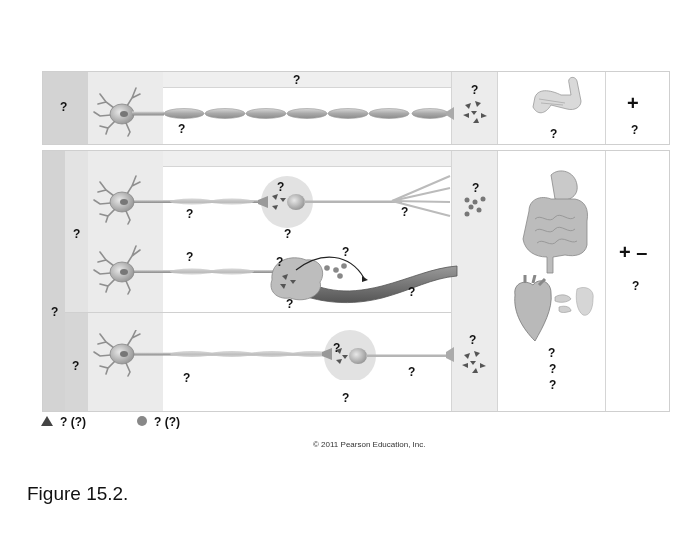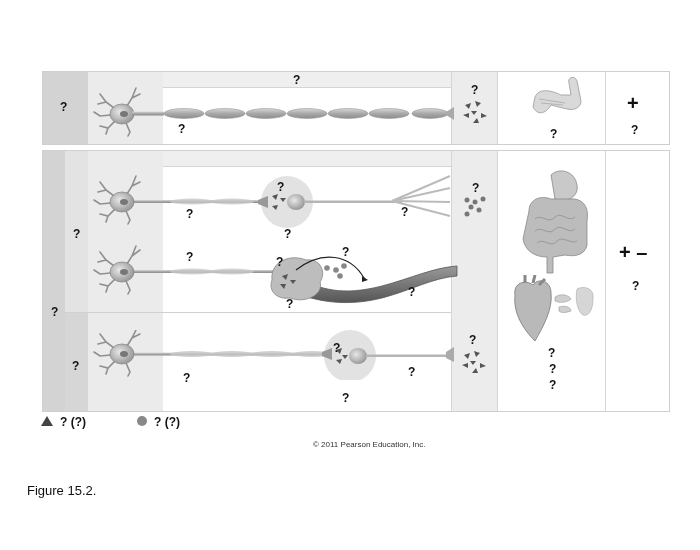--- a/index.html
+++ b/index.html
@@ -2,21 +2,21 @@
 <html><head>
 <meta charset="utf-8">
 <style>
   html, body { margin:0; padding:0; background:#fff; }
   body { width:700px; height:550px; position:relative; overflow:hidden; font-family:"Liberation Sans", sans-serif; }
   .abs { position:absolute; }
   .q { position:absolute; font-weight:bold; font-size:12px; color:#111; font-family:"Liberation Sans", sans-serif; line-height:12px; }
   .cell { position:absolute; box-sizing:border-box; }
   .border-all { border:1px solid #cfcfcf; }
   .svgwrap { position:absolute; }
-  .caption { position:absolute; left:27px; top:483px; font-size:13px; color:#111; }
+  .caption { position:absolute; left:27px; top:483px; font-size:19px; color:#111; }
   .copyright { position:absolute; left:293px; top:440px; font-size:8px; color:#333;padding-left:20px; }
 </style>
 </head>
 <body>
 
 <svg width="0" height="0" style="position:absolute">
   <defs>
     <linearGradient id="gAxon" x1="0" y1="0" x2="0" y2="1">
       <stop offset="0" stop-color="#d8d8d8"></stop>
       <stop offset="0.5" stop-color="#a9a9a9"></stop>

